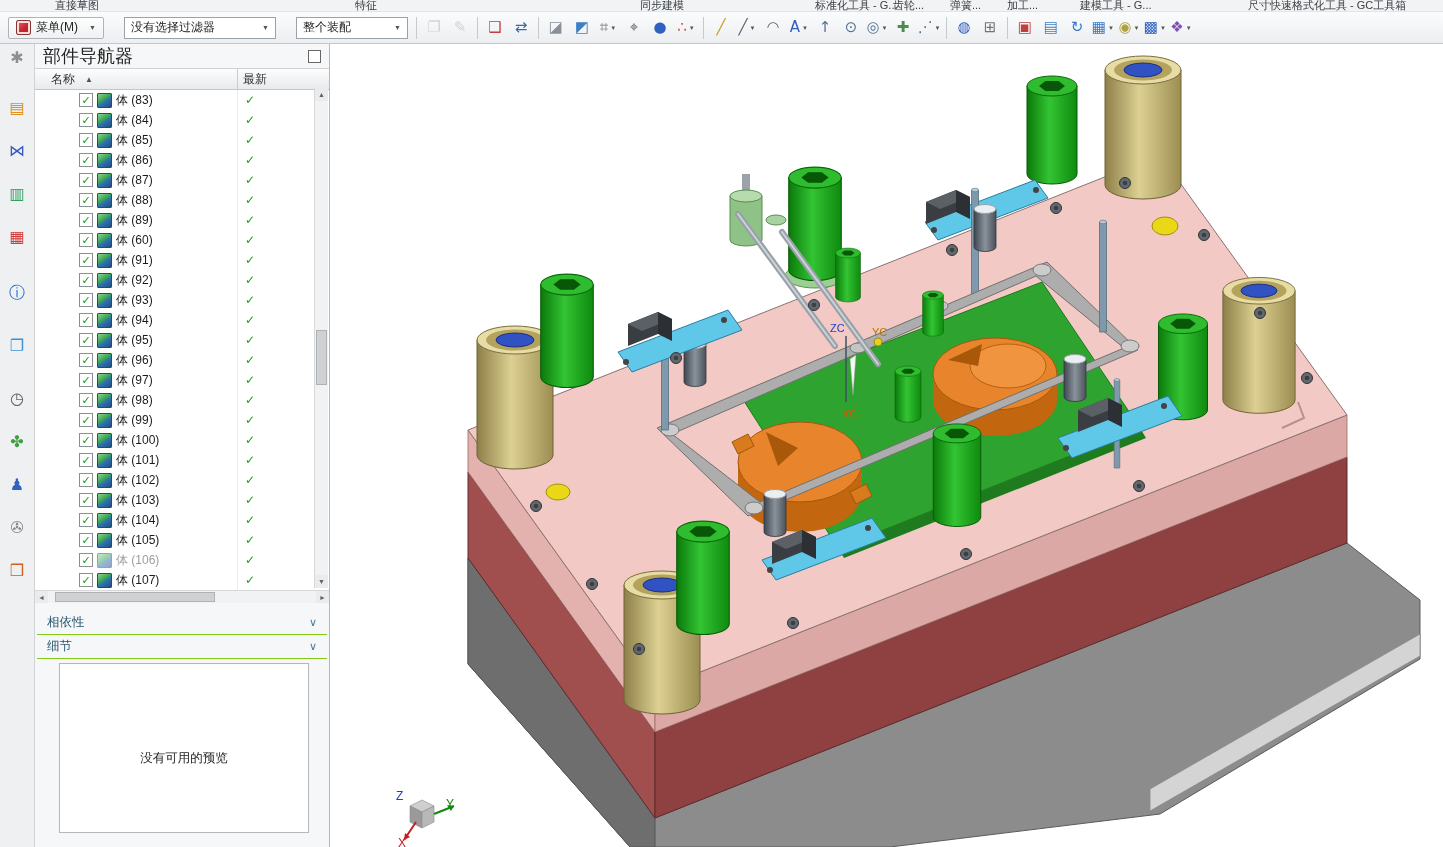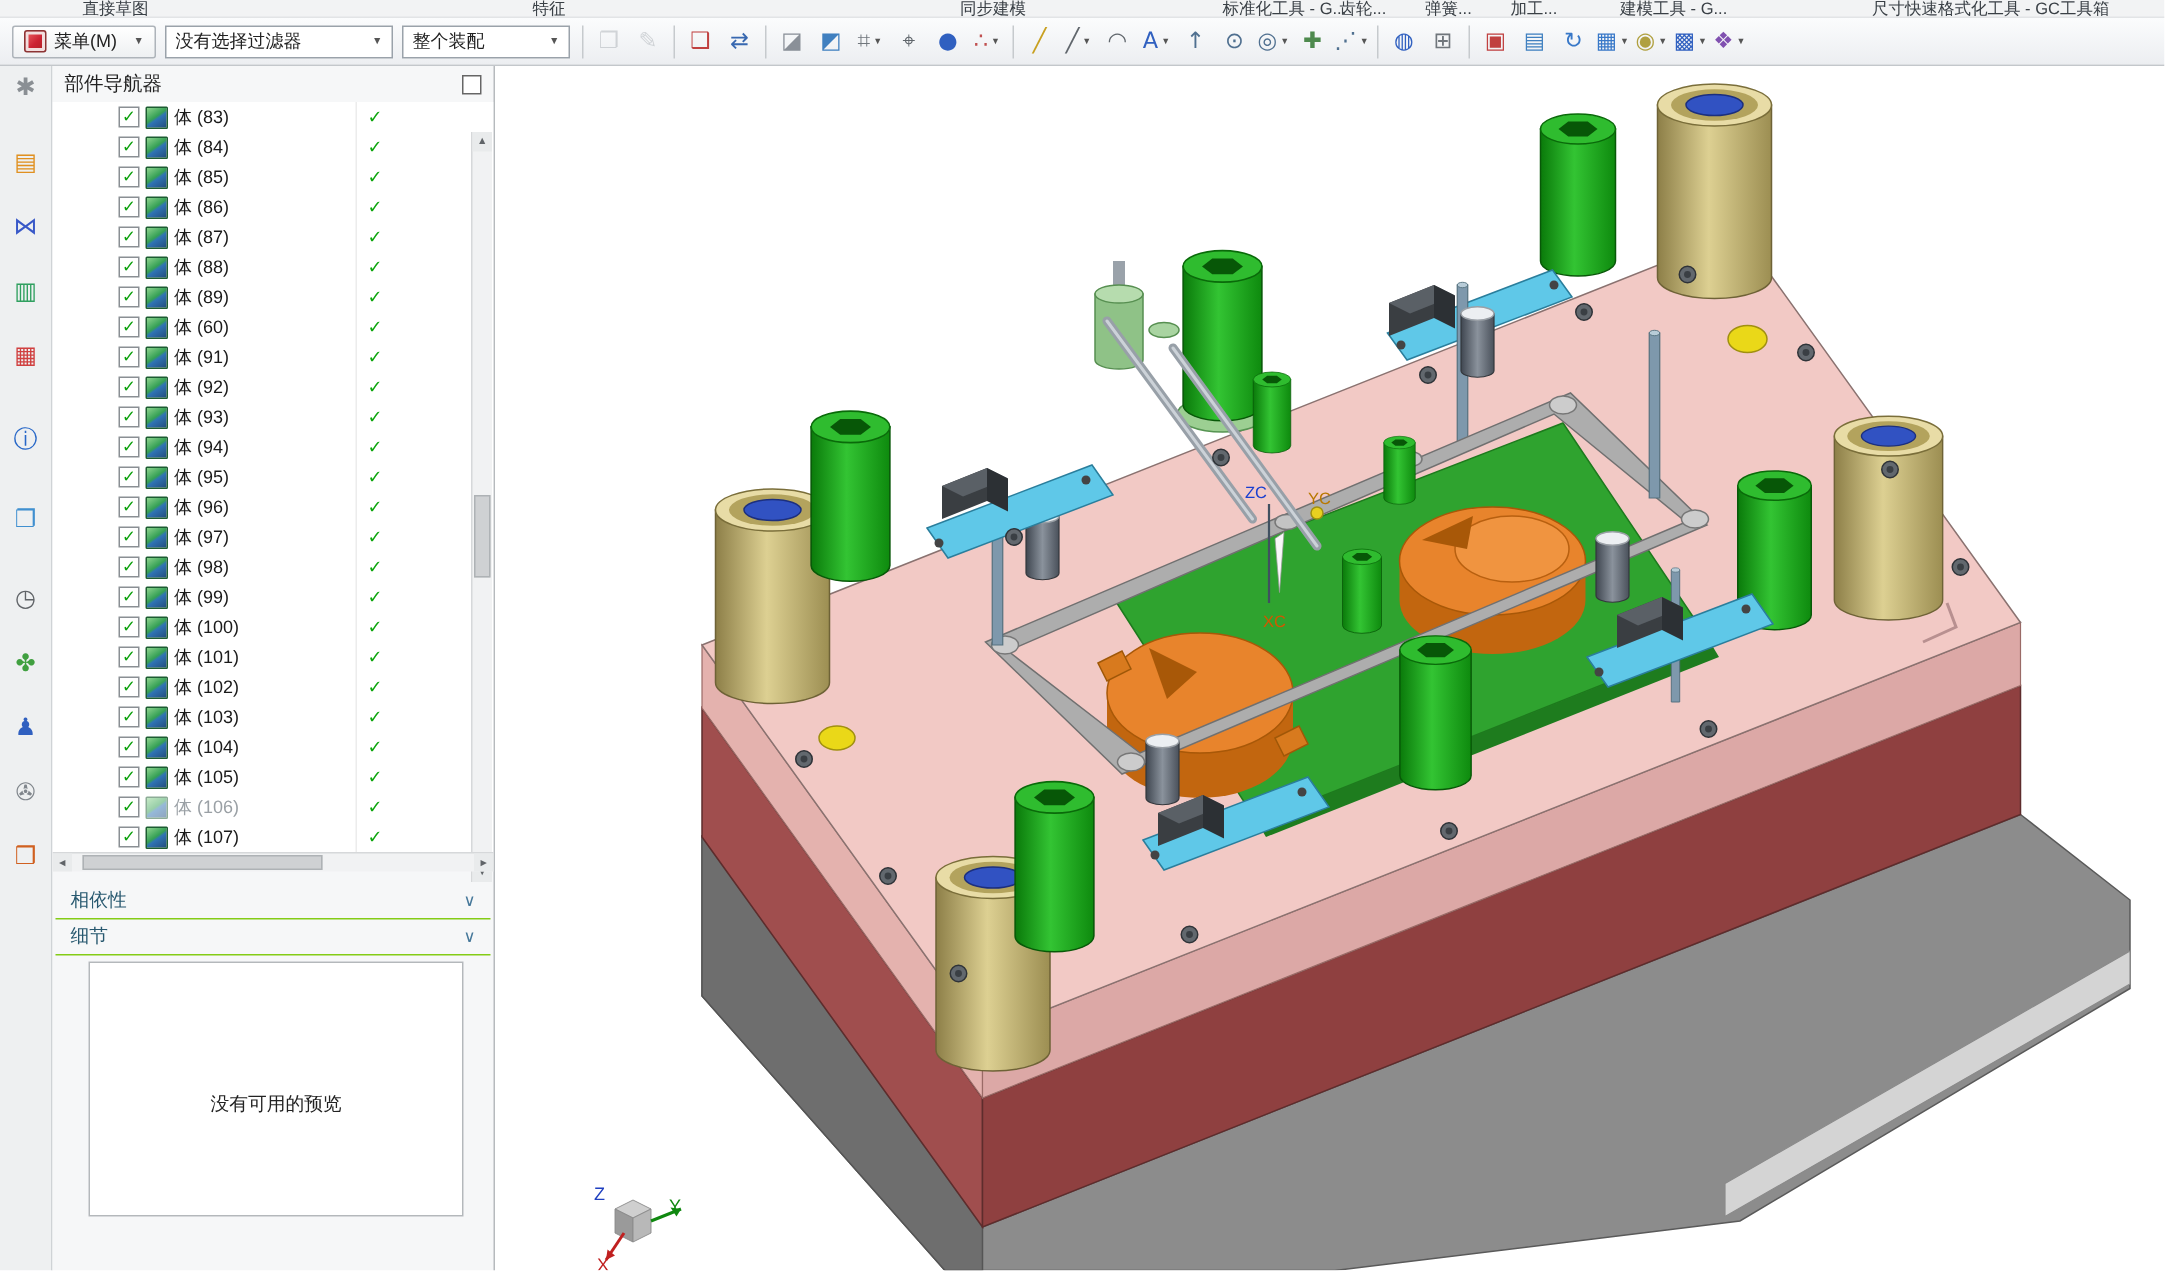--- a/index.html
+++ b/index.html
@@ -14,21 +14,21 @@
   .rtab:nth-child(7){left:1007px}.rtab:nth-child(8){left:1080px}.rtab:nth-child(9){left:1248px}
 
   
   #toolbar{position:absolute;left:0;top:12px;width:1443px;height:32px;display:flex;align-items:center;gap:4px;
     padding-left:8px;box-sizing:border-box;background:linear-gradient(#fbfcfd,#eceef1);border-bottom:1px solid #c3c7cb;}
   #menu-button{display:flex;align-items:center;gap:5px;height:22px;padding:0 7px;border:1px solid #aeb4ba;border-radius:2px;
     background:linear-gradient(#ffffff,#eef0f2);font-size:12px;color:#222;cursor:default;}
   .menu-logo{width:13px;height:13px;border-radius:2px;border:1px solid #8c3434;
     background:linear-gradient(135deg,#e66,#c23 55%,#a22);box-shadow:inset 0 0 0 2px #f2dede;}
   .dd{display:flex;align-items:center;height:22px;border:1px solid #9aa2aa;background:#fff;font-size:12px;color:#222;
-    padding:0 6px;box-sizing:border-box;margin-left:2px;}
+    padding:0 6px;box-sizing:border-box;margin-left:16px;}
   .dd .ddtext{flex:1;white-space:nowrap;overflow:hidden;}
   .dd .ddarrow,#menu-button .ddarrow{font-size:7px;color:#555;margin-left:6px;}
   #filter-dd{width:152px}#scope-dd{width:112px}
   .tsep{width:1px;height:22px;background:#c6cacd;margin:0 4px;flex:none;}
   .tbtn{display:flex;align-items:center;justify-content:center;width:26px;height:24px;border:none;background:transparent;
     border-radius:2px;padding:0;cursor:default;flex:none;}
   .tbtn .glyph{font-family:"DejaVu Sans",sans-serif;font-size:15px;line-height:1;}
   .tbtn .caret{font-size:6px;color:#555;margin-left:2px;}
   .tbtn.dim{opacity:.4;}
 
@@ -38,21 +38,21 @@
   .side-icon{width:22px;height:22px;display:flex;align-items:center;justify-content:center;font-family:"DejaVu Sans",sans-serif;
     font-size:16px;margin-bottom:21px;cursor:default;flex:none;}
   .side-icon:first-child{margin-bottom:28px;}
   .side-icon:nth-child(6){margin-top:14px;}
   .side-icon:nth-child(7){margin-top:9px;}
   .side-icon:nth-child(8){margin-top:10px;}
 
   
   #panel{position:absolute;left:35px;top:44px;width:295px;height:803px;background:#f6f7f8;border-right:1px solid #b6babd;
     box-sizing:border-box;overflow:hidden;}
-  #panel-title{height:24px;display:flex;align-items:center;padding:0 8px;font-size:13px;color:#222;}
+  #panel-title{height:24px;display:flex;align-items:center;padding:0 8px;font-size:18px;color:#222;}
   #panel-float{width:11px;height:11px;border:1px solid #666;background:#fff;margin-left:auto;}
   #col-header{height:20px;display:flex;align-items:center;background:linear-gradient(#fdfdfd,#e8eaec);
     border-top:1px solid #cdd1d4;border-bottom:1px solid #c3c7cb;font-size:12px;color:#333;position:relative;}
   #col-name{margin-left:16px;}
   .sort-arrow{font-size:8px;color:#555;margin-left:10px;}
   #col-latest{position:absolute;left:208px;}
   #col-div{position:absolute;left:202px;top:0;bottom:0;width:1px;background:#c9cdd0;}
 
   #tree{position:relative;height:500px;background:#fff;overflow:hidden;}
   #tree-coldiv{position:absolute;left:202px;top:0;bottom:0;width:1px;background:#ececec;}
@@ -235,20 +235,26 @@
       <div class="side-icon" style="color: rgb(64, 160, 64);">✤</div>
       <div class="side-icon" style="color: rgb(48, 96, 192);">♟</div>
       <div class="side-icon" style="color: rgb(128, 134, 140);">✇</div>
       <div class="side-icon" style="color: rgb(208, 96, 32);">❒</div>
     </div>
 
   <div id="panel">
     <div id="panel-title">
       <span>部件导航器</span>
       <span id="panel-float"></span>
+    </div>
+    <div id="col-header">
+      <span id="col-name">名称</span>
+      <span class="sort-arrow">▲</span>
+      <span id="col-latest">最新</span>
+      <span id="col-div"></span>
     </div>
     <div id="tree">
       <div id="tree-coldiv"></div>
     <div class="nav-row">
     <span class="checkbox">✓</span>
     <span class="body-icon"></span>
     <span class="row-label">体 (83)</span>
     <span class="uptodate">✓</span>
   </div>
         <div class="nav-row">

